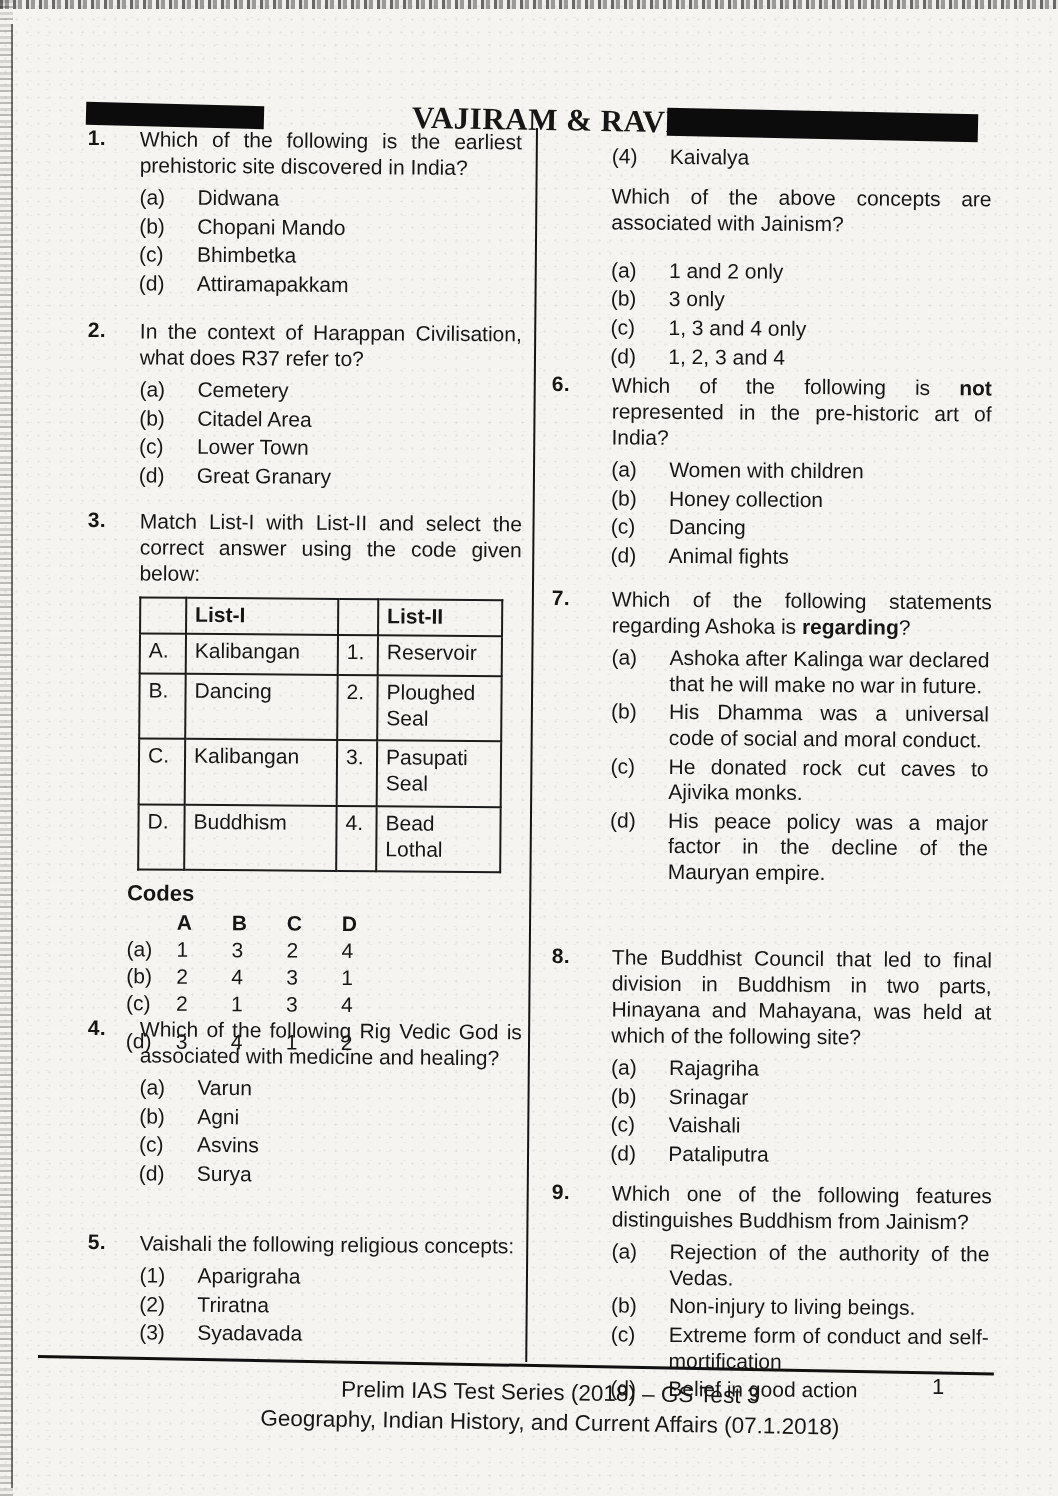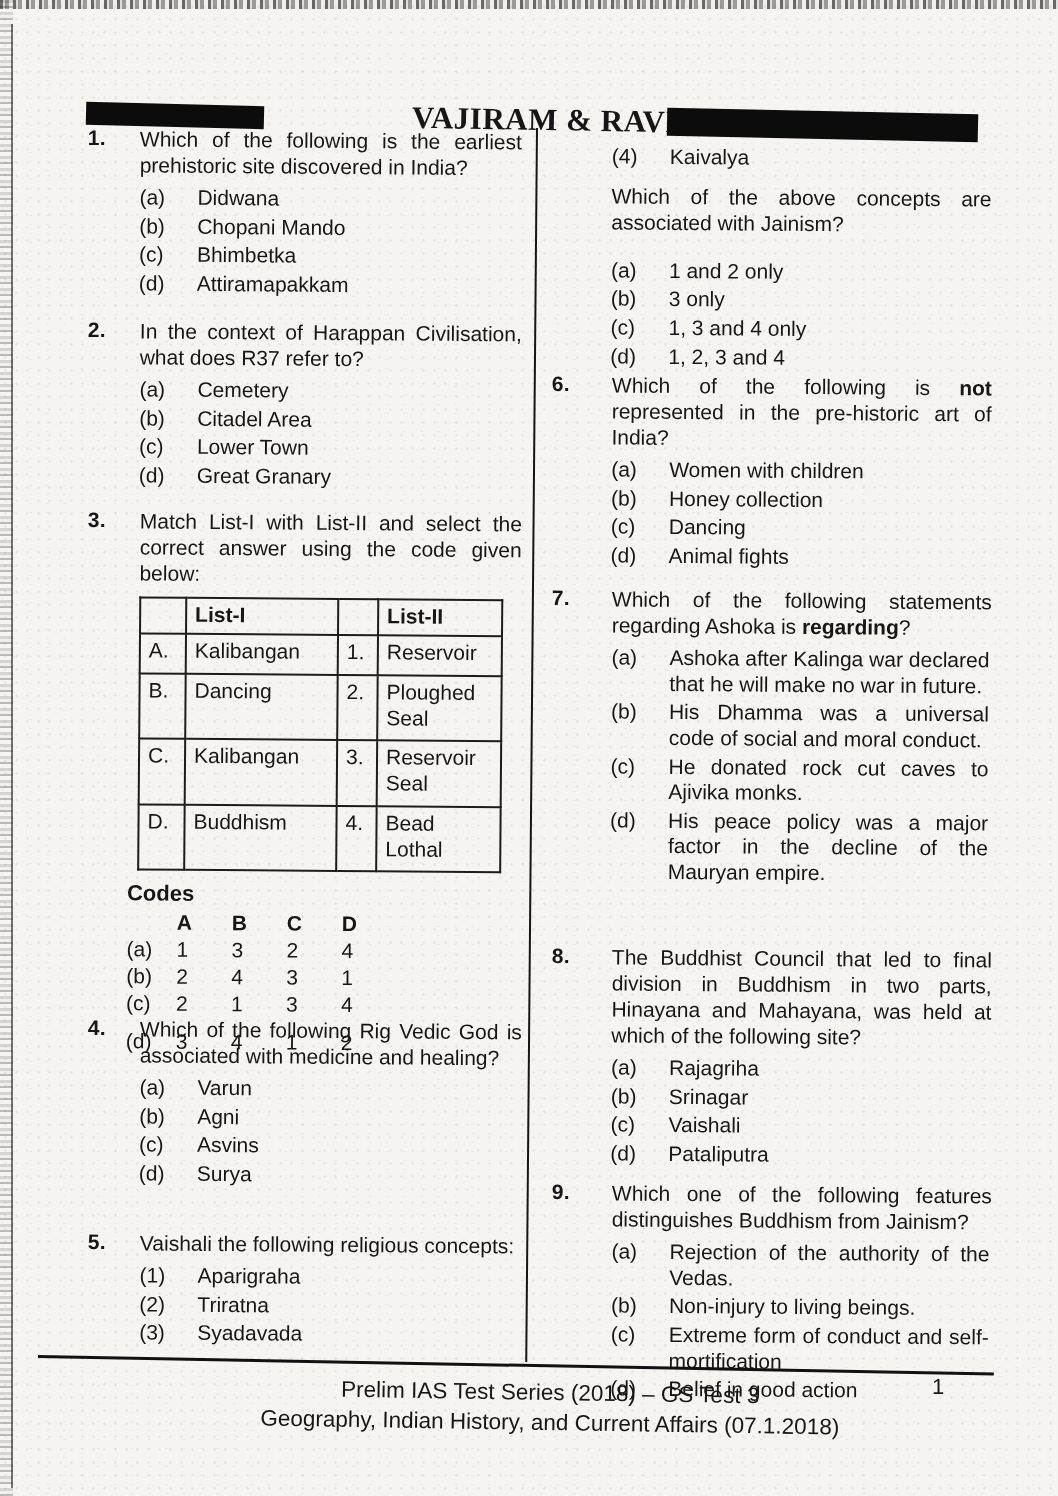--- a/index.html
+++ b/index.html
@@ -162,21 +162,21 @@
         <tr class="rB">
           <td>B.</td>
           <td>Dancing</td>
           <td>2.</td>
           <td>Ploughed Seal</td>
         </tr>
         <tr class="rC">
           <td>C.</td>
           <td>Kalibangan</td>
           <td>3.</td>
-          <td>Reservoir Seal</td>
+          <td>Pasupati Seal</td>
         </tr>
         <tr class="rD">
           <td>D.</td>
           <td>Buddhism</td>
           <td>4.</td>
           <td>Bead Lothal</td>
         </tr>
       </tbody>
         </table>
       <div class="codes">

